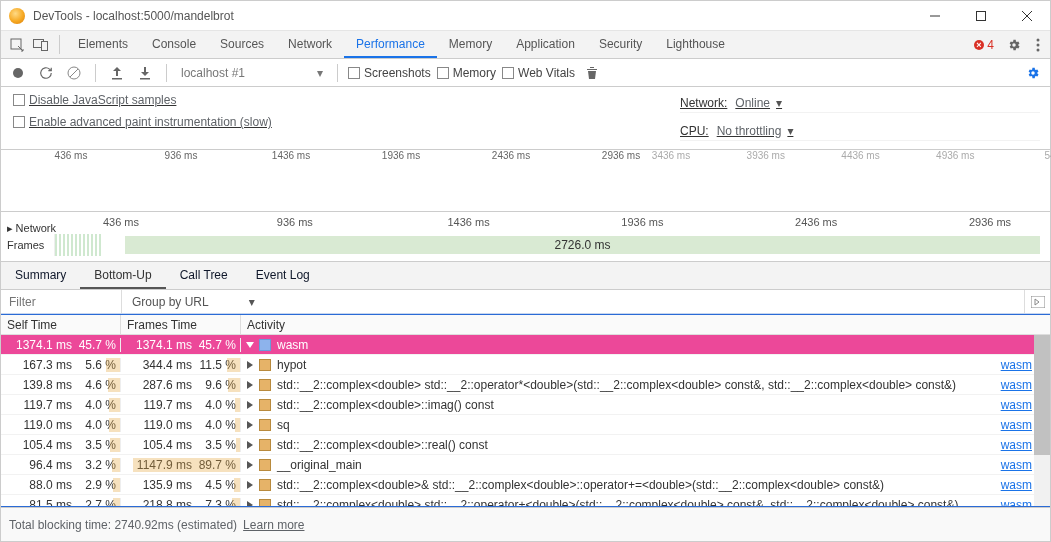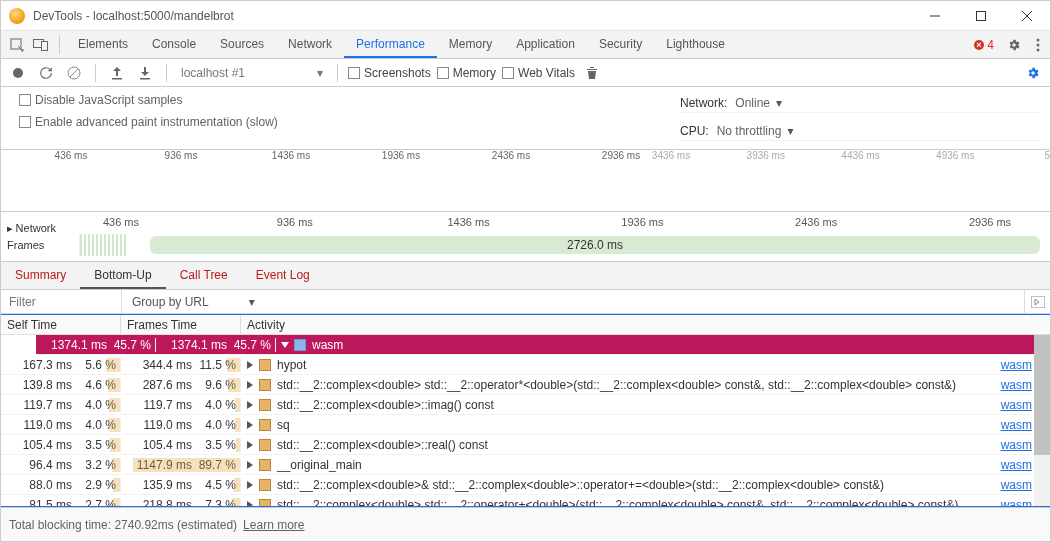--- a/index.html
+++ b/index.html
@@ -22,21 +22,21 @@
   
   .subbar { height: 28px; display: flex; align-items: center; border-bottom: 1px solid #ccc; padding: 0 6px; gap: 6px; background: #fff; }
   .subbar .ib { width: 22px; height: 22px; display: flex; align-items: center; justify-content: center; color: #666; }
   .subbar .sep { width: 1px; height: 18px; background: #ccc; margin: 0 4px; }
   .subbar select, .subbar .sel { color: #777; font-size: 12px; }
   .chk { display: flex; align-items: center; gap: 4px; color: #444; }
   .chk .box { width: 12px; height: 12px; border: 1px solid #888; background: #fff; }
   .geargroup { margin-left: auto; display: flex; }
   .settings-gear { color: #1a73e8; }
   
-  .settings { border-bottom: 1px solid #ccc; padding: 6px 10px 8px 18px; display: flex; }
+  .settings { border-bottom: 1px solid #ccc; padding: 6px 10px 8px 12px; display: flex; text-decoration: underline; }
   .settings .col { display: flex; flex-direction: column; gap: 8px; }
   .settings .col.left { flex: 1; }
   .settings .col.right { width: 360px; }
   .settings label { color: #5f6368; font-size: 12px; }
   .settings .row { display: flex; align-items: center; gap: 8px; }
   .settings .val { color: #5f6368; }
   .dropdown-caret { color: #555; margin-left: 6px; }
   
   .overview { position: relative; height: 62px; border-bottom: 1px solid #ccc; }
   .ruler-top { position: relative; height: 14px; font-size: 10px; color: #666; }
@@ -47,44 +47,44 @@
   .pinkbar { position: absolute; top: 0; height: 10px; background: #f4c7c3; }
   .pinksolid { background: #e67c73; }
   .orangebar { position: absolute; top: 14px; left: 64px; right: 16px; height: 18px; background: #e3aa3b; border-radius: 2px; }
   .sidelabels { position: absolute; right: 4px; top: 14px; font-size: 9px; color: #999; line-height: 14px; text-align: right; }
   .vlines div { position: absolute; top: 0; bottom: 0; width: 1px; }
   
   .ruler2-row { height: 50px; border-bottom: 1px solid #ccc; position: relative; }
   .ruler2 { position: relative; height: 22px; font-size: 11px; color: #555; }
   .ruler2 span { position: absolute; top: 4px; transform: translateX(-50%); }
   .frames-row { display: flex; height: 22px; }
-  .frames-label { width: 79px; padding-left: 6px; color: #333; font-size: 11px; display: flex; align-items: center; border-right: 1px solid #eee; }
+  .frames-label { width: 54px; padding-left: 6px; color: #333; font-size: 11px; display: flex; align-items: center; border-right: 1px solid #eee; }
   .frames-track { flex: 1; position: relative; background: #fff; }
-  .framebig { position: absolute; left: 70px; right: 10px; top: 2px; bottom: 2px; background: #d9ead3; display: flex; align-items: center; justify-content: center; color: #333; border-radius: 6px; }
+  .framebig { position: absolute; left: 70px; right: 10px; top: 2px; bottom: 2px; background: #d9ead3; display: flex; align-items: center; justify-content: center; color: #333; }
   .frame-ticks { position: absolute; left: 0; top: 0; bottom: 0; width: 70px; display: flex; align-items: stretch; }
   .frame-ticks i { width: 2px; margin-right: 2px; background: #cfe8cf; }
   .netlabel { position: absolute; left: 6px; bottom: 26px; font-size: 11px; color: #333; }
   
   .dtabs { height: 28px; display: flex; align-items: stretch; border-bottom: 1px solid #ccc; background: #f3f3f3; }
-  .dtabs .dtab { padding: 0 14px; display: flex; align-items: center; color: #b91c1c; border-bottom: 2px solid transparent; }
+  .dtabs .dtab { padding: 0 14px; display: flex; align-items: center; color: #0f172a; border-bottom: 2px solid transparent; }
   .dtabs .dtab.active { color: #333; border-bottom-color: #555; }
   
   .filterrow { height: 24px; display: flex; border-bottom: 1px solid #c7d6ef; }
   .filterrow input { border: none; padding: 0 8px; width: 120px; font-size: 12px; color: #888; }
   .filterrow .group { border-left: 1px solid #ddd; display: flex; align-items: center; padding: 0 10px 0 10px; color: #555; flex:1; }
   .filterrow .endbtn { width: 26px; display: flex; align-items: center; justify-content: center; border-left: 1px solid #ddd; color: #555; }
   
   .table { flex: 1; display: flex; flex-direction: column; overflow: hidden; border: 1px solid #2a6bd6; border-left: none; border-right: none; }
   .thead { display: flex; height: 20px; background: #fafafa; border-bottom: 1px solid #ddd; font-size: 12px; color: #333; }
   .col-self { width: 120px; border-right: 1px solid #ddd; padding-left: 6px; display: flex; align-items: center; }
   .col-total { width: 120px; border-right: 1px solid #ddd; padding-left: 6px; display: flex; align-items: center; }
   .col-act { flex: 1; padding-left: 6px; display: flex; align-items: center; }
   .tbody { flex: 1; overflow: hidden; position: relative; }
   .row { display: flex; height: 20px; align-items: center; font-size: 12px; border-bottom: 1px solid #f2f2f2; }
-  .row.sel { background: #be185d; color: #fff; margin-left: 35px; }
+  .row.sel { background: #ec4899; color: #fff; }
   .cell-self, .cell-total { width: 120px; display: flex; align-items: center; border-right: 1px solid #eee; position: relative; justify-content: flex-end; padding-right: 4px; }
   .cell-self .ms, .cell-total .ms { width: 62px; text-align: right; }
   .cell-self .pct, .cell-total .pct { width: 44px; text-align: right; }
   .barbg { position: absolute; right: 0; top: 0; bottom: 0; background: rgba(230,170,70,0.35); }
   .cell-act { flex: 1; display: flex; align-items: center; padding-left: 6px; gap: 6px; overflow: hidden; white-space: nowrap; }
   .tri { width: 0; height: 0; border-top: 4px solid transparent; border-bottom: 4px solid transparent; border-left: 6px solid #555; }
   .tri.down { transform: rotate(90deg); border-left-color: #fff; }
   .swatch { width: 12px; height: 12px; background: #e6b368; border: 1px solid #b88a3d; }
   .row.sel .swatch { background: #8db3ec; border-color: #6a9ad8; }
   .link { color: #1a73e8; margin-left: auto; margin-right: 18px; text-decoration: underline; }

